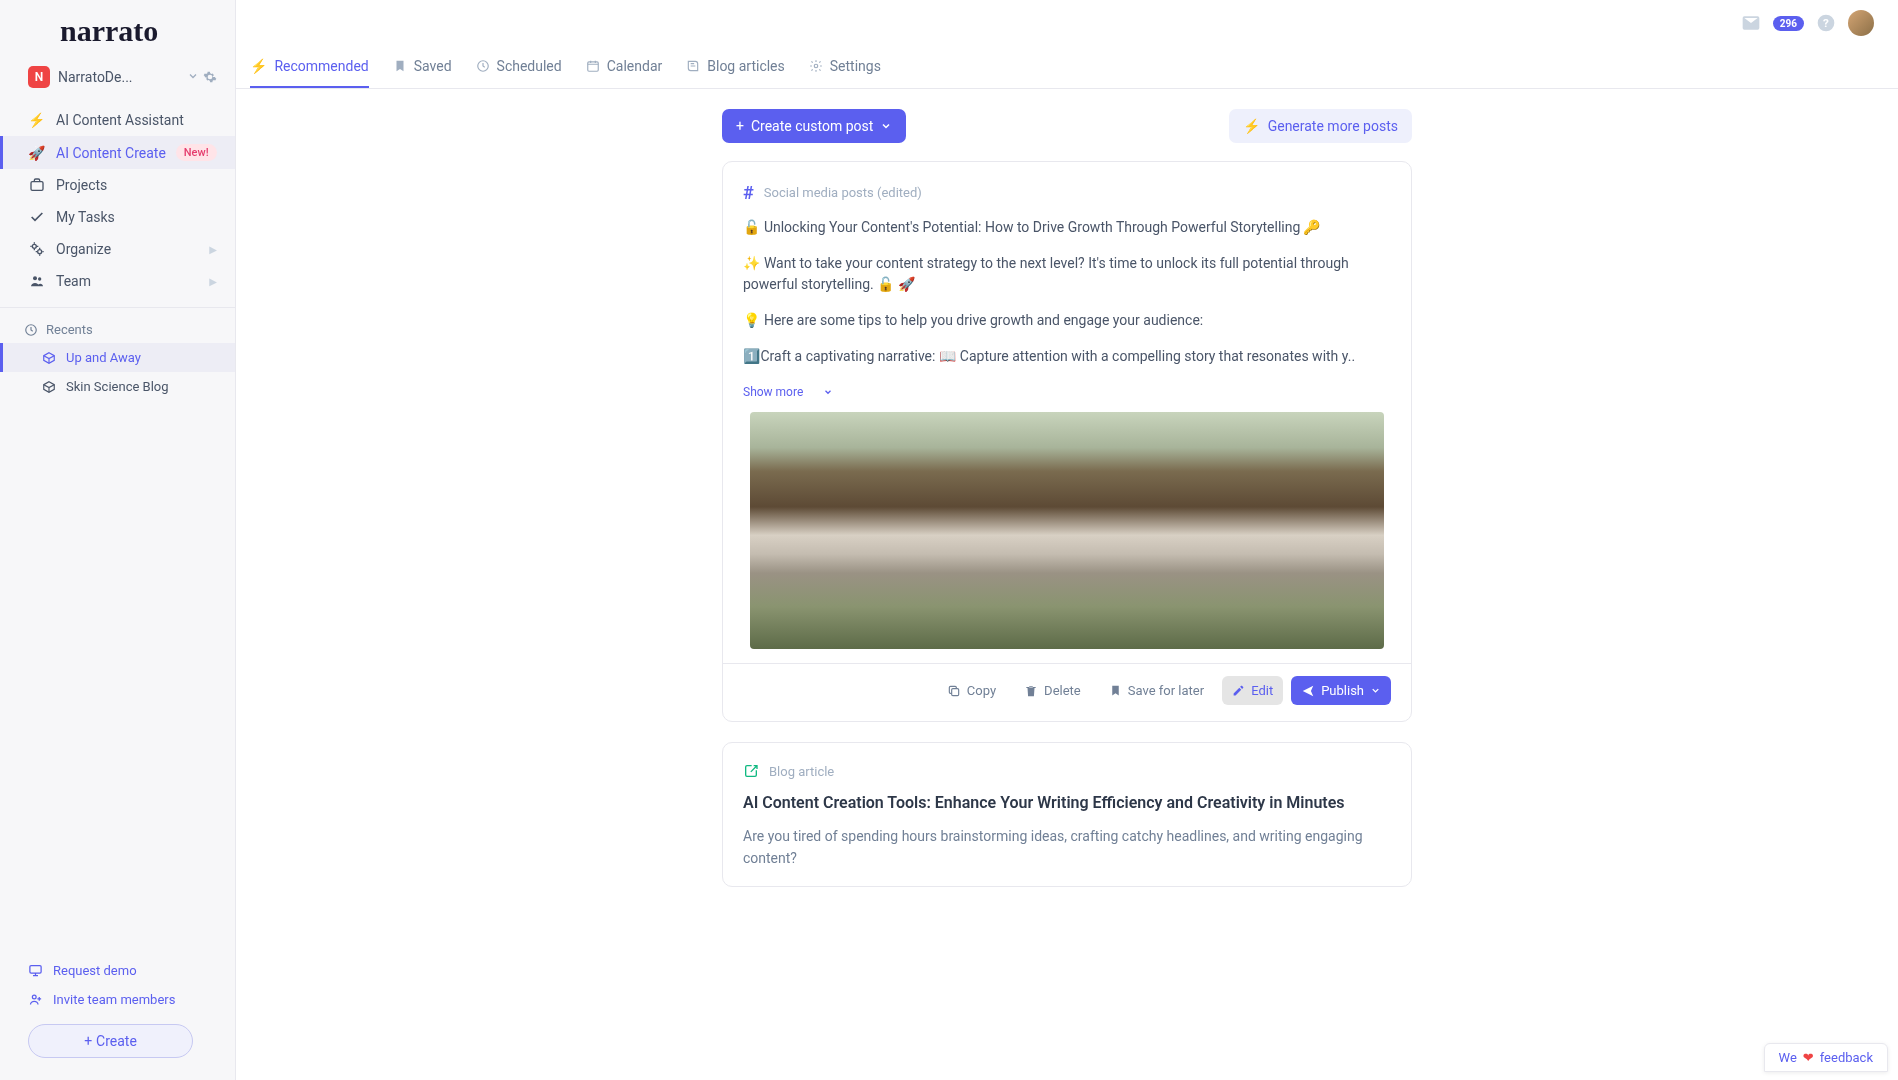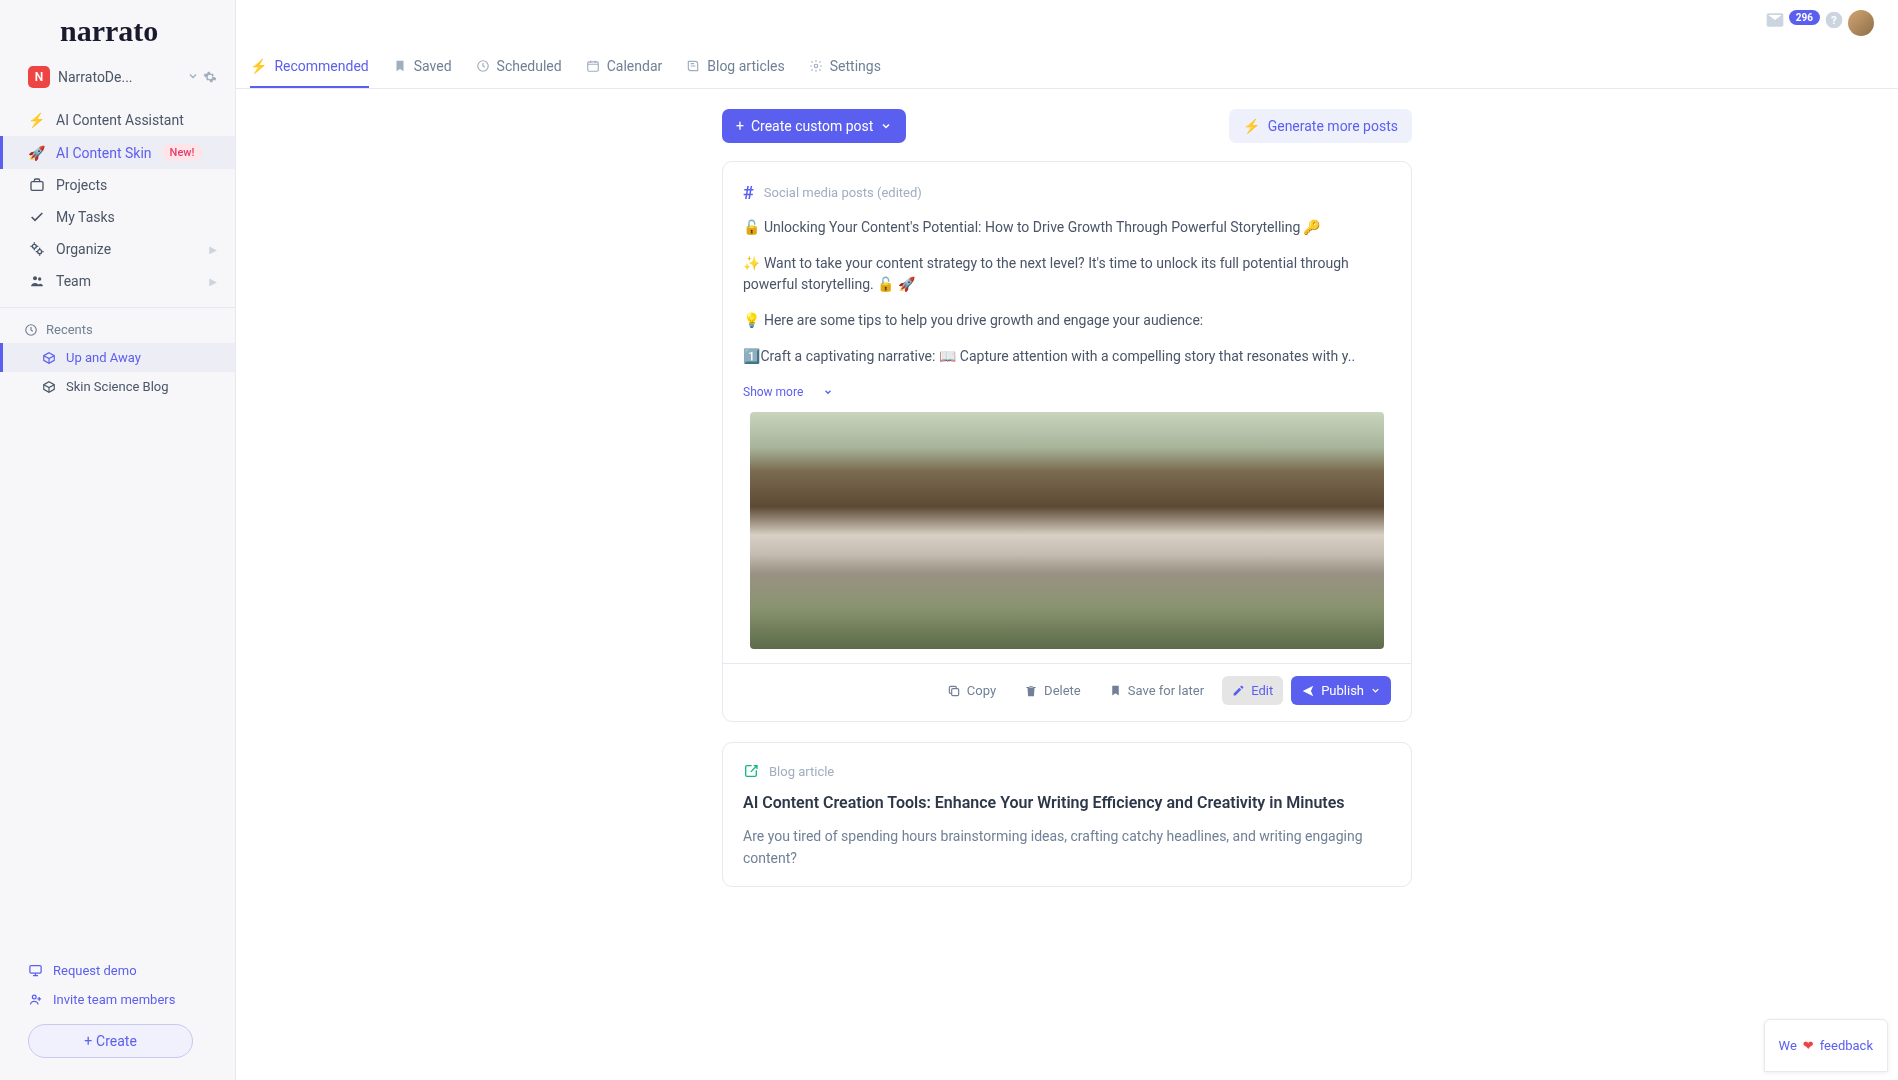--- a/index.html
+++ b/index.html
@@ -30,21 +30,21 @@
 
 .sidebar-footer { margin-top:auto; padding:14px 18px 22px 28px; }
 .sf-link { display:flex; align-items:center; gap:10px; font-size:13px; color:#5b5fef; padding:7px 0; cursor:pointer; }
 .create-btn { width:165px; margin-top:10px; padding:8px 0; border:1px solid #c7c9f2; background:#f0f1fc; color:#5b5fef; border-radius:999px; font-size:14px; cursor:pointer; display:flex; align-items:center; justify-content:center; gap:4px; }
 
 
 .main { flex:1; display:flex; flex-direction:column; overflow:hidden; }
 .topbar { display:flex; align-items:center; padding:10px 24px 0 14px; gap:14px; }
 .search { flex:0 0 500px; background:#f1f2f6; border-radius:8px; display:flex; align-items:center; gap:10px; padding:9px 14px; }
 .search input { border:none; background:transparent; outline:none; font-size:14px; flex:1; color:#4a5568; }
-.top-right { margin-left:auto; display:flex; align-items:flex-start; gap:4px; color:#a0aec0; }
+.top-right { margin-left:auto; display:flex; align-items:center; gap:12px; color:#a0aec0; }
 .mail-badge { background:#5b5fef; color:#fff; font-size:10px; font-weight:700; padding:2px 7px; border-radius:9px; }
 .avatar-img { width:26px; height:26px; border-radius:50%; background:linear-gradient(135deg,#d4a574,#8b6f47); }
 
 .tabs { display:flex; gap:24px; padding:0 14px; border-bottom:1px solid #e8e8ee; margin-top:12px; }
 .tab { display:flex; align-items:center; gap:7px; padding:10px 0 12px; font-size:14px; color:#718096; cursor:pointer; border-bottom:2px solid transparent; }
 .tab.active { color:#5b5fef; border-bottom-color:#5b5fef; }
 
 .content { flex:1; overflow-y:auto; padding:20px 0 30px; }
 .content-inner { width:690px; margin:0 auto; }
 .action-row { display:flex; justify-content:space-between; margin-bottom:18px; }
@@ -58,21 +58,21 @@
 .post-img { width:634px; height:237px; border-radius:4px; margin:12px 0 12px 7px; background:linear-gradient(180deg,#c8d4bc 0%,#a8b49a 15%,#7a6b4f 25%,#5d4a35 40%,#d8d0c4 52%,#c4bcb0 60%,#9a9284 68%,#8a9470 82%,#5d6b48 100%); position:relative; overflow:hidden; }
 .divider { border-top:1px solid #e8e8ee; margin:14px -20px 12px; }
 .card-actions { display:flex; gap:8px; justify-content:flex-end; align-items:center; }
 .act { display:flex; align-items:center; gap:6px; font-size:13px; color:#718096; padding:7px 10px; border-radius:6px; cursor:pointer; background:transparent; border:none;text-align:right; }
 .act.edit { background:#e5e5e5; color:#5b5fef; }
 .act.publish { background:#5b5fef; color:#fff; }
 
 .card-title { font-size:16px; font-weight:600; color:#2d3748; margin:10px 0 14px; }
 .card-body-text { font-size:14px; color:#718096; line-height:1.55; }
 
-.feedback-float { position:fixed; bottom:8px; right:10px; background:#fff; border:1px solid #e8e8ee; border-radius:6px 6px 0 0; padding:18px 14px; font-size:13px; color:#5b5fef; display:flex; align-items:center; gap:6px; box-shadow:0 1px 4px rgba(0,0,0,0.08); cursor:pointer;margin-left:38px; }
+.feedback-float { position:fixed; bottom:8px; right:10px; background:#fff; border:1px solid #e8e8ee; border-radius:6px 6px 0 0; padding:6px 14px; font-size:13px; color:#5b5fef; display:flex; align-items:center; gap:6px; box-shadow:0 1px 4px rgba(0,0,0,0.08); cursor:pointer;margin-left:38px; }
 
 svg { display:block; }
 </style>
 </head>
 <body>
 
 <div class="app">
 
   <aside class="sidebar">
     <div class="logo">narrato</div>
@@ -93,21 +93,21 @@
       </div>
     </div>
 
     <ul class="nav">
       <li>
         <span class="icon">⚡</span>
         <span>AI Content Assistant</span>
       </li>
       <li class="active">
         <span class="icon">🚀</span>
-        <span>AI Content Skin</span>
+        <span>AI Content Create</span>
         <span class="badge-new">New!</span>
       </li>
       <li>
         <span class="icon">
             <svg width="16" height="16" viewBox="0 0 24 24" fill="none" stroke="#4a5568" stroke-width="2">
               <rect x="3" y="7" width="18" height="13" rx="2"></rect>
               <path d="M8 7V5a2 2 0 012-2h4a2 2 0 012 2v2"></path>
             </svg>
           </span>
         <span>Projects</span>

